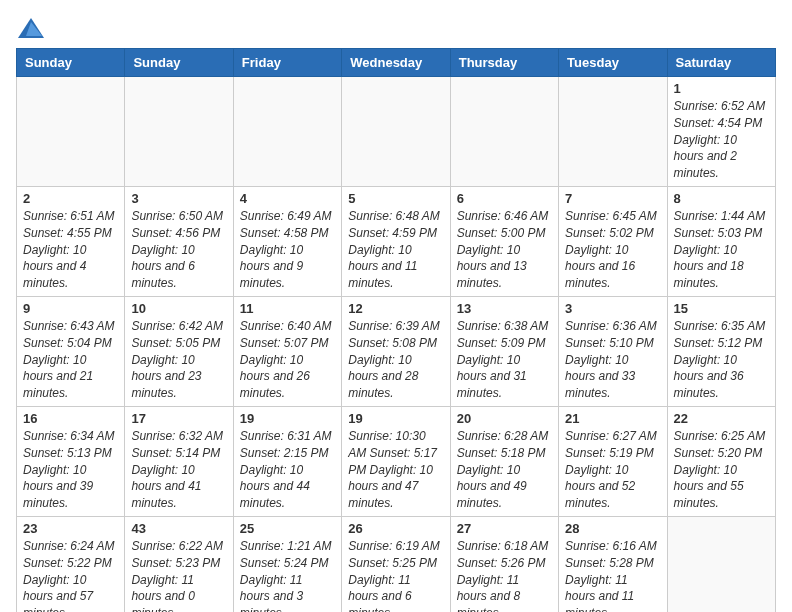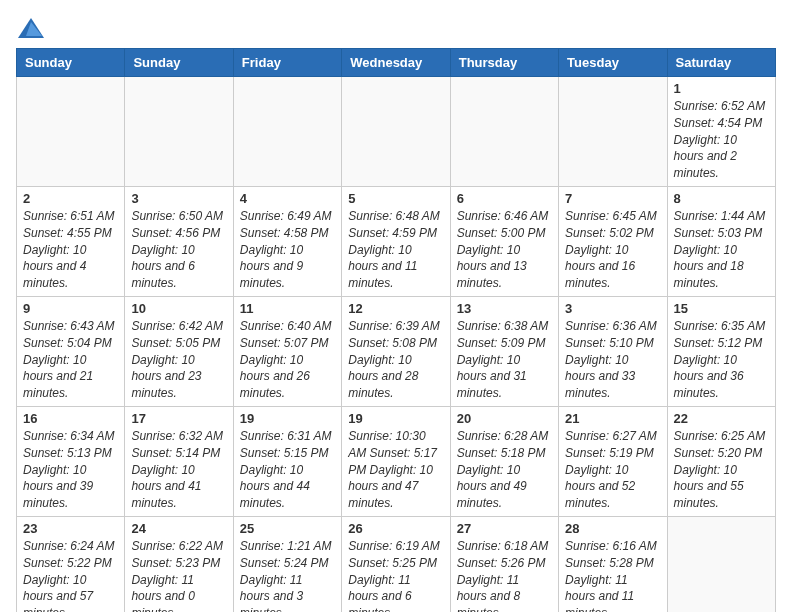--- a/index.html
+++ b/index.html
@@ -231,21 +231,21 @@
         </td>
         <td>
           <span class="day-number">17</span>
           <div class="day-info">Sunrise: 6:32 AM
 Sunset: 5:14 PM
 Daylight: 10 hours and 41 minutes.</div>
         </td>
         <td>
           <span class="day-number">19</span>
           <div class="day-info">Sunrise: 6:31 AM
-Sunset: 5:15 PM
+Sunset: 2:15 PM
 Daylight: 10 hours and 44 minutes.</div>
         </td>
         <td>
           <span class="day-number">19</span>
           <div class="day-info">Sunrise: 10:30 AM
 Sunset: 5:17 PM
 Daylight: 10 hours and 47 minutes.</div>
         </td>
         <td>
           <span class="day-number">20</span>
@@ -267,21 +267,21 @@
         </td>
       </tr>
       <tr>
         <td>
           <span class="day-number">23</span>
           <div class="day-info">Sunrise: 6:24 AM
 Sunset: 5:22 PM
 Daylight: 10 hours and 57 minutes.</div>
         </td>
         <td>
-          <span class="day-number">24</span>
+          <span class="day-number">43</span>
           <div class="day-info">Sunrise: 6:22 AM
 Sunset: 5:23 PM
 Daylight: 11 hours and 0 minutes.</div>
         </td>
         <td>
           <span class="day-number">25</span>
           <div class="day-info">Sunrise: 1:21 AM
 Sunset: 5:24 PM
 Daylight: 11 hours and 3 minutes.</div>
         </td>

